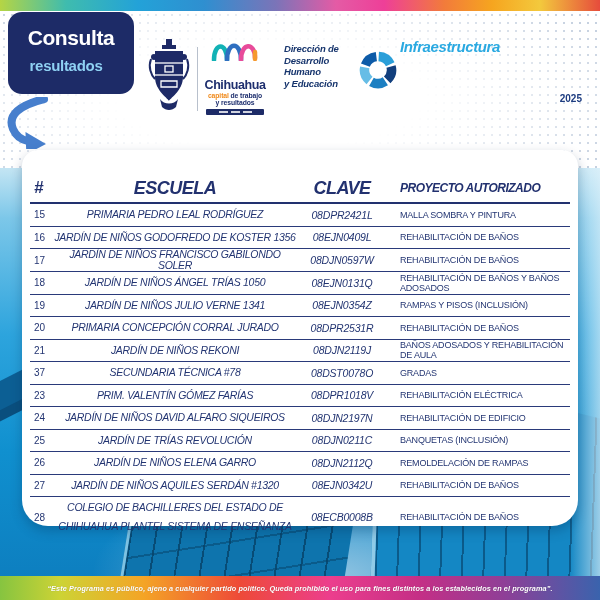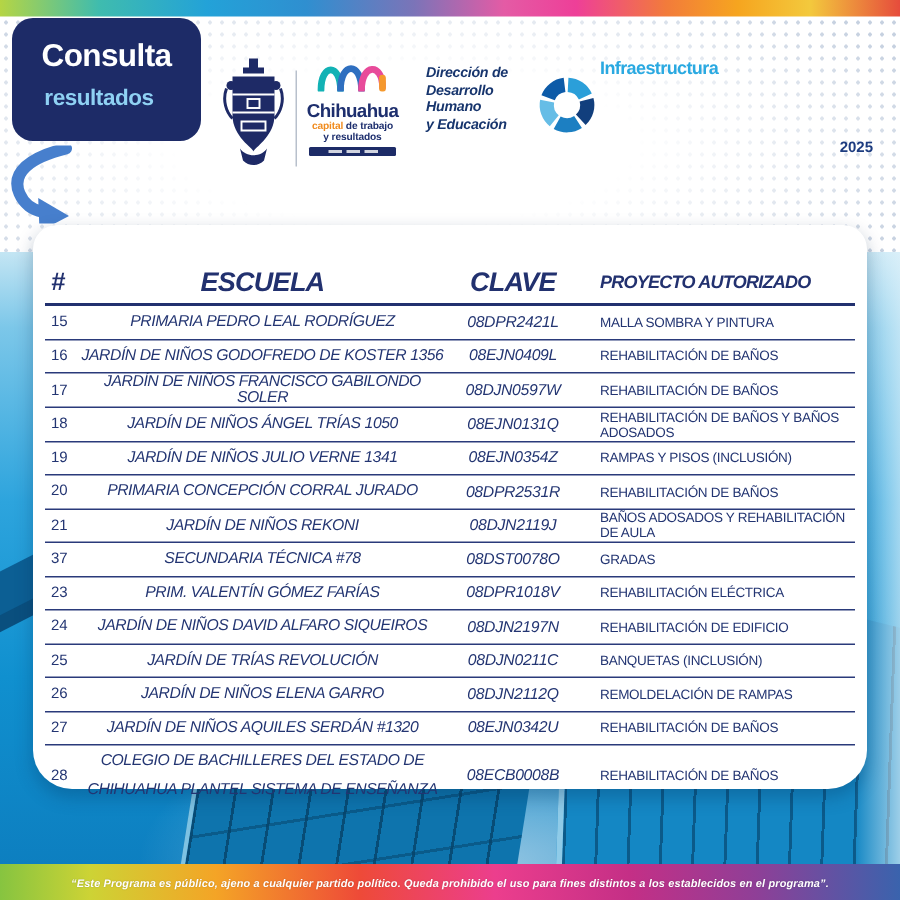--- a/index.html
+++ b/index.html
@@ -47,34 +47,34 @@
   .consulta-title{display:block;color:#fff;font-size:21px;font-weight:800;
     text-align:center;letter-spacing:-0.4px;}
   .consulta-sub{display:block;color:#8fd1f3;font-size:15px;font-weight:800;
     text-align:center;padding-right:10px;margin-top:7px;letter-spacing:-0.3px;}
   .consulta-arrow{position:absolute;left:4px;top:86px;z-index:3;}
 
   .crest{position:absolute;left:146px;top:26px;}
   .logo-divider{position:absolute;left:197px;top:36px;width:1px;height:64px;background:#b8c0cc;}
 
   .chi-logo{position:absolute;left:202px;top:26px;width:66px;text-align:center;}
-  .chi-name{display:block;color:#1e2f6e;font-size:12.5px;font-weight:800;letter-spacing:-0.4px;margin-top:1px;}
+  .chi-name{display:block;color:#1e2f6e;font-size:12.5px;font-weight:800;letter-spacing:-0.4px;margin-top:13px;}
   .chi-tag{display:block;font-size:6.8px;font-weight:700;color:#1e2f6e;letter-spacing:-0.1px;}
   .chi-tag .accent{color:#f08b1e;}
   .chi-bar{margin:3px auto 0;width:58px;height:6px;background:#1d2b67;border-radius:1px;
     display:flex;align-items:center;justify-content:center;gap:3px;}
   .chi-bar i{display:block;width:9px;height:1.5px;background:rgba(255,255,255,.8);}
 
   .direccion{position:absolute;left:284px;top:32px;color:#17356d;font-size:9.5px;
     font-weight:700;font-style:italic;line-height:11.5px;letter-spacing:-0.2px;}
 
   .infra{position:absolute;left:356px;top:26px;width:230px;height:80px;}
   .infra-donut{position:absolute;left:2px;top:13px;}
-  .infra-top{position:absolute;left:44px;top:1px;color:#2aa9e1;font-size:12px;
-    font-weight:800;letter-spacing:-0.4px;}
+  .infra-top{position:absolute;left:44px;top:1px;color:#2aa9e1;font-size:15px;
+    font-weight:800;letter-spacing:-0.4px;font-style:italic;}
   .infra-main{position:absolute;left:40px;top:16px;color:#1d3c80;font-size:33px;
     font-weight:900;letter-spacing:-1.2px;}
   .infra-year{position:absolute;right:4px;top:56px;color:#1d3c80;font-size:10px;font-weight:800;}
 
   
   .card{position:absolute;left:22px;top:150px;width:556px;height:376px;background:#fff;
     border-radius:16px 16px 26px 26px;z-index:3;
     box-shadow:0 5px 12px rgba(0,40,80,.28);box-sizing:border-box;padding:24px 8px 0 8px;}
   .t-head{display:grid;grid-template-columns:24px 242px 92px 1fr;align-items:center;
     height:28px;border-bottom:2.5px solid #22316f;}

